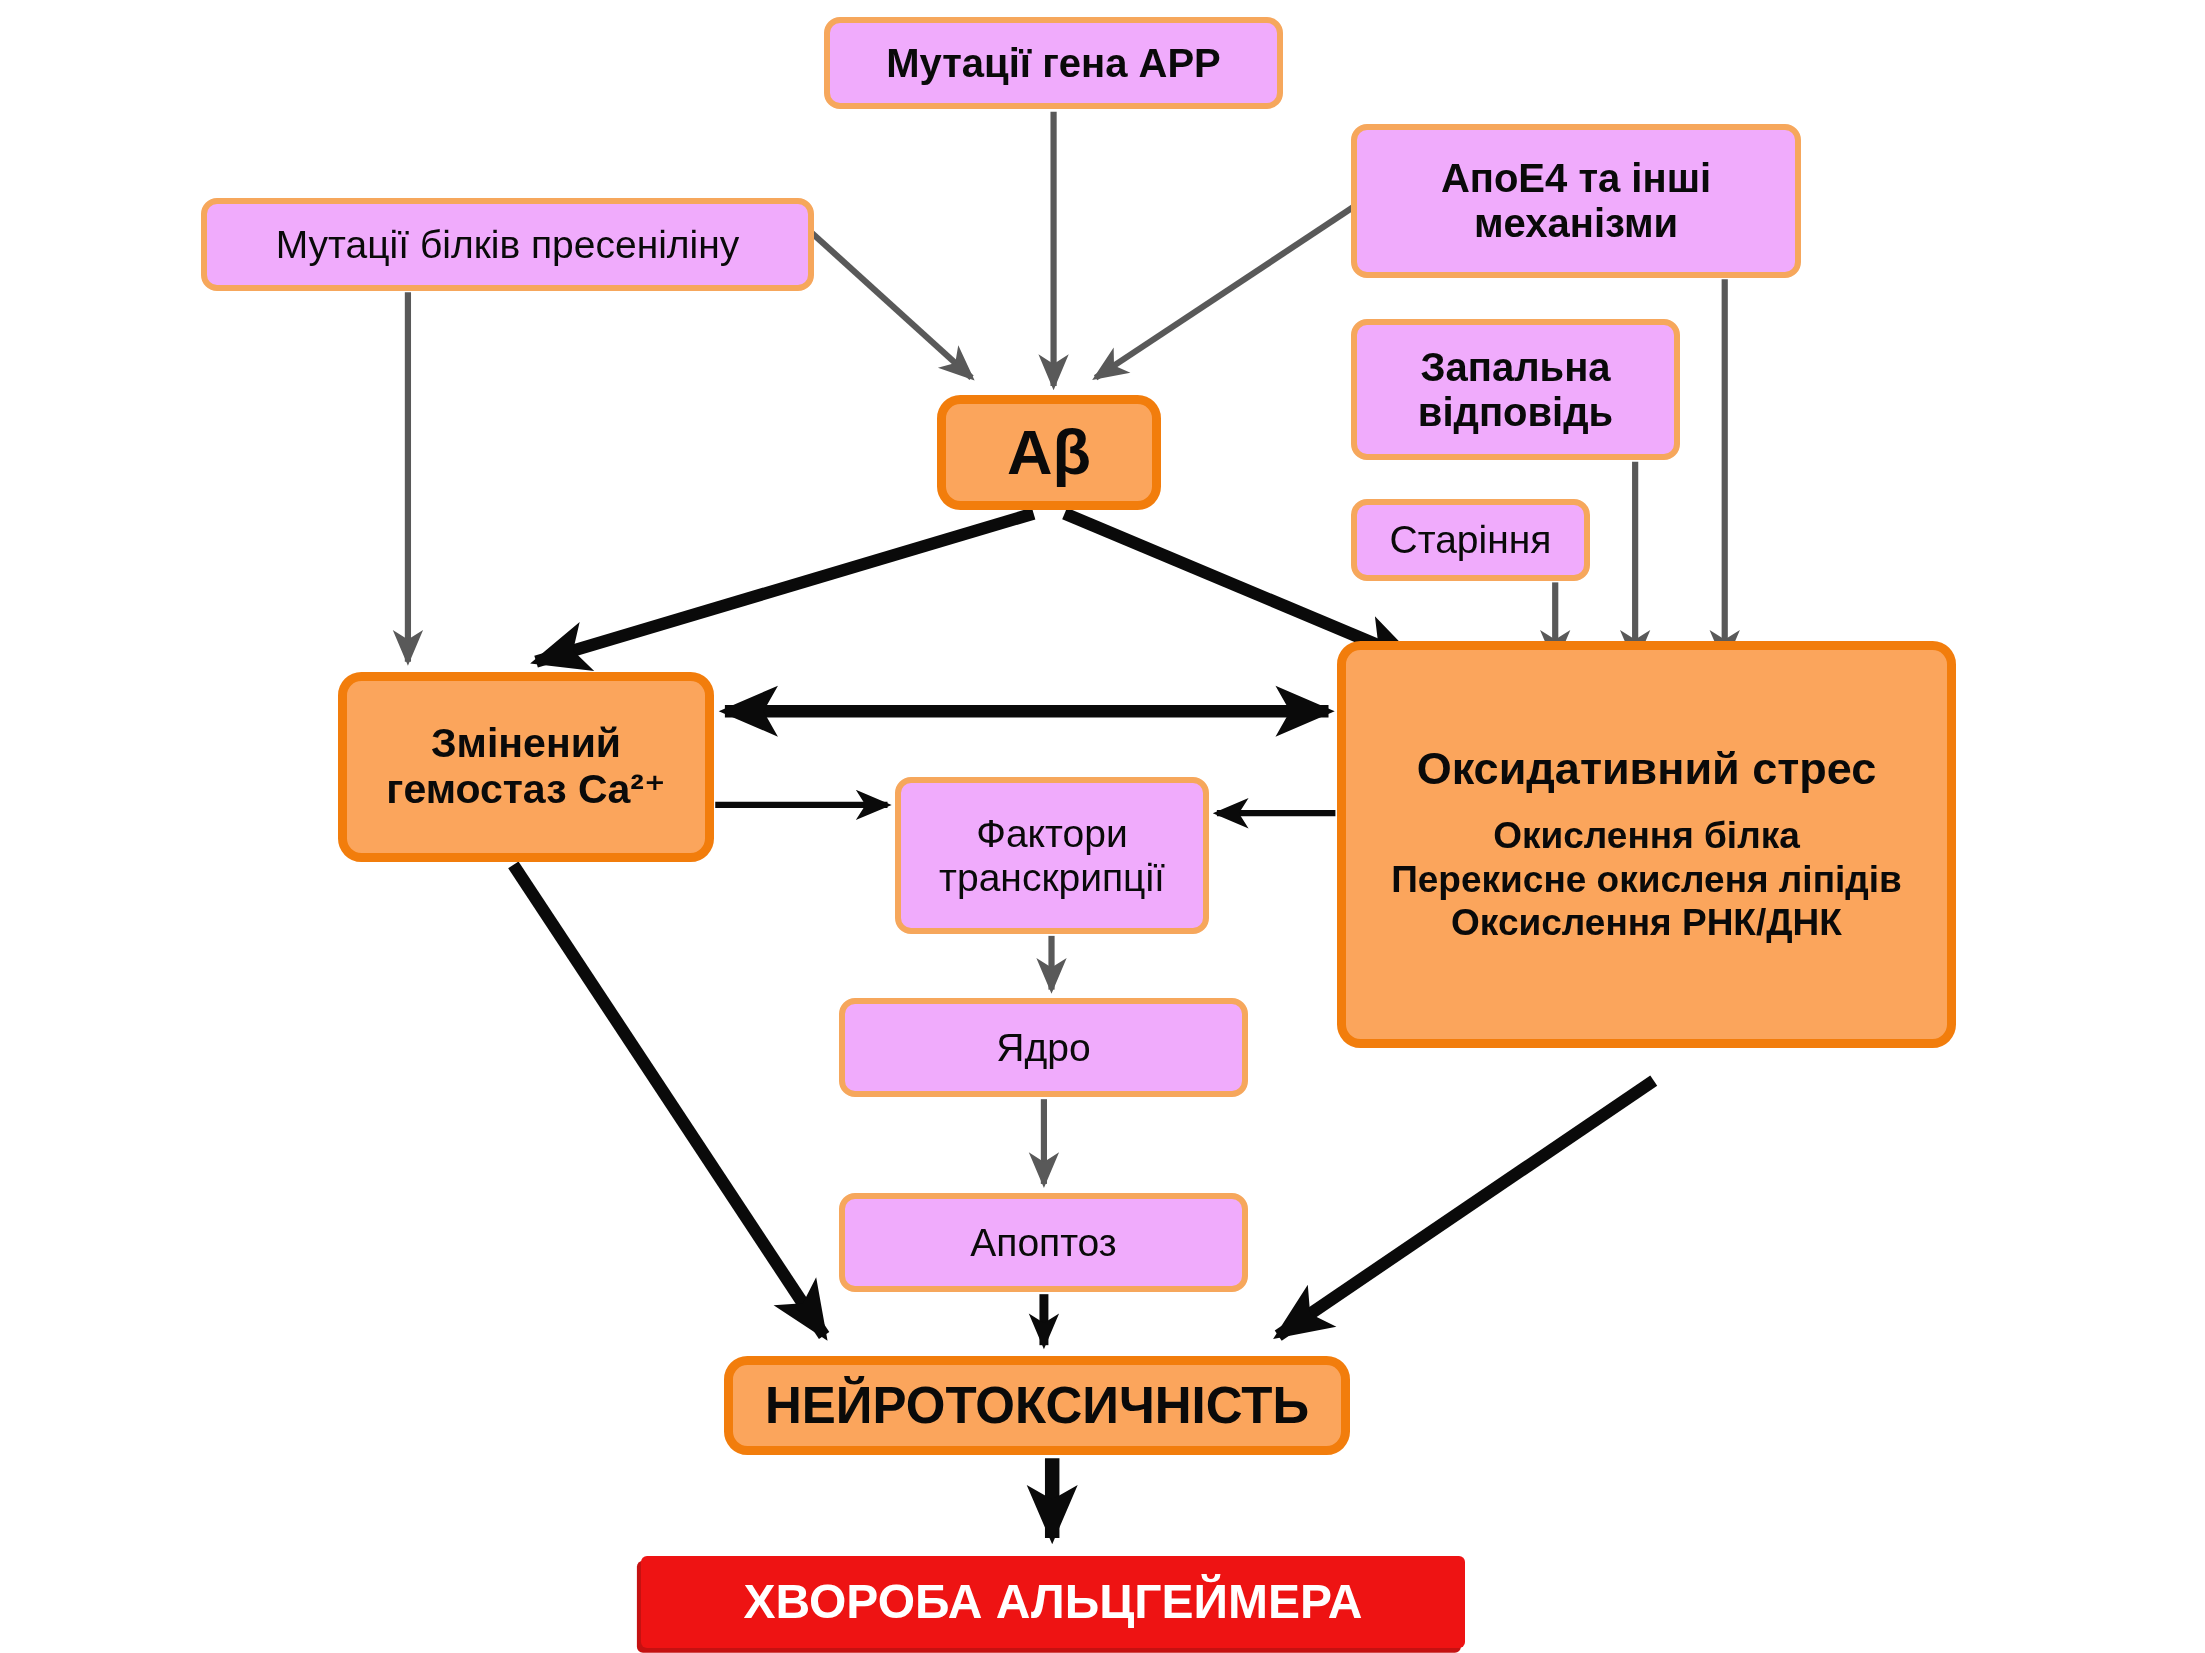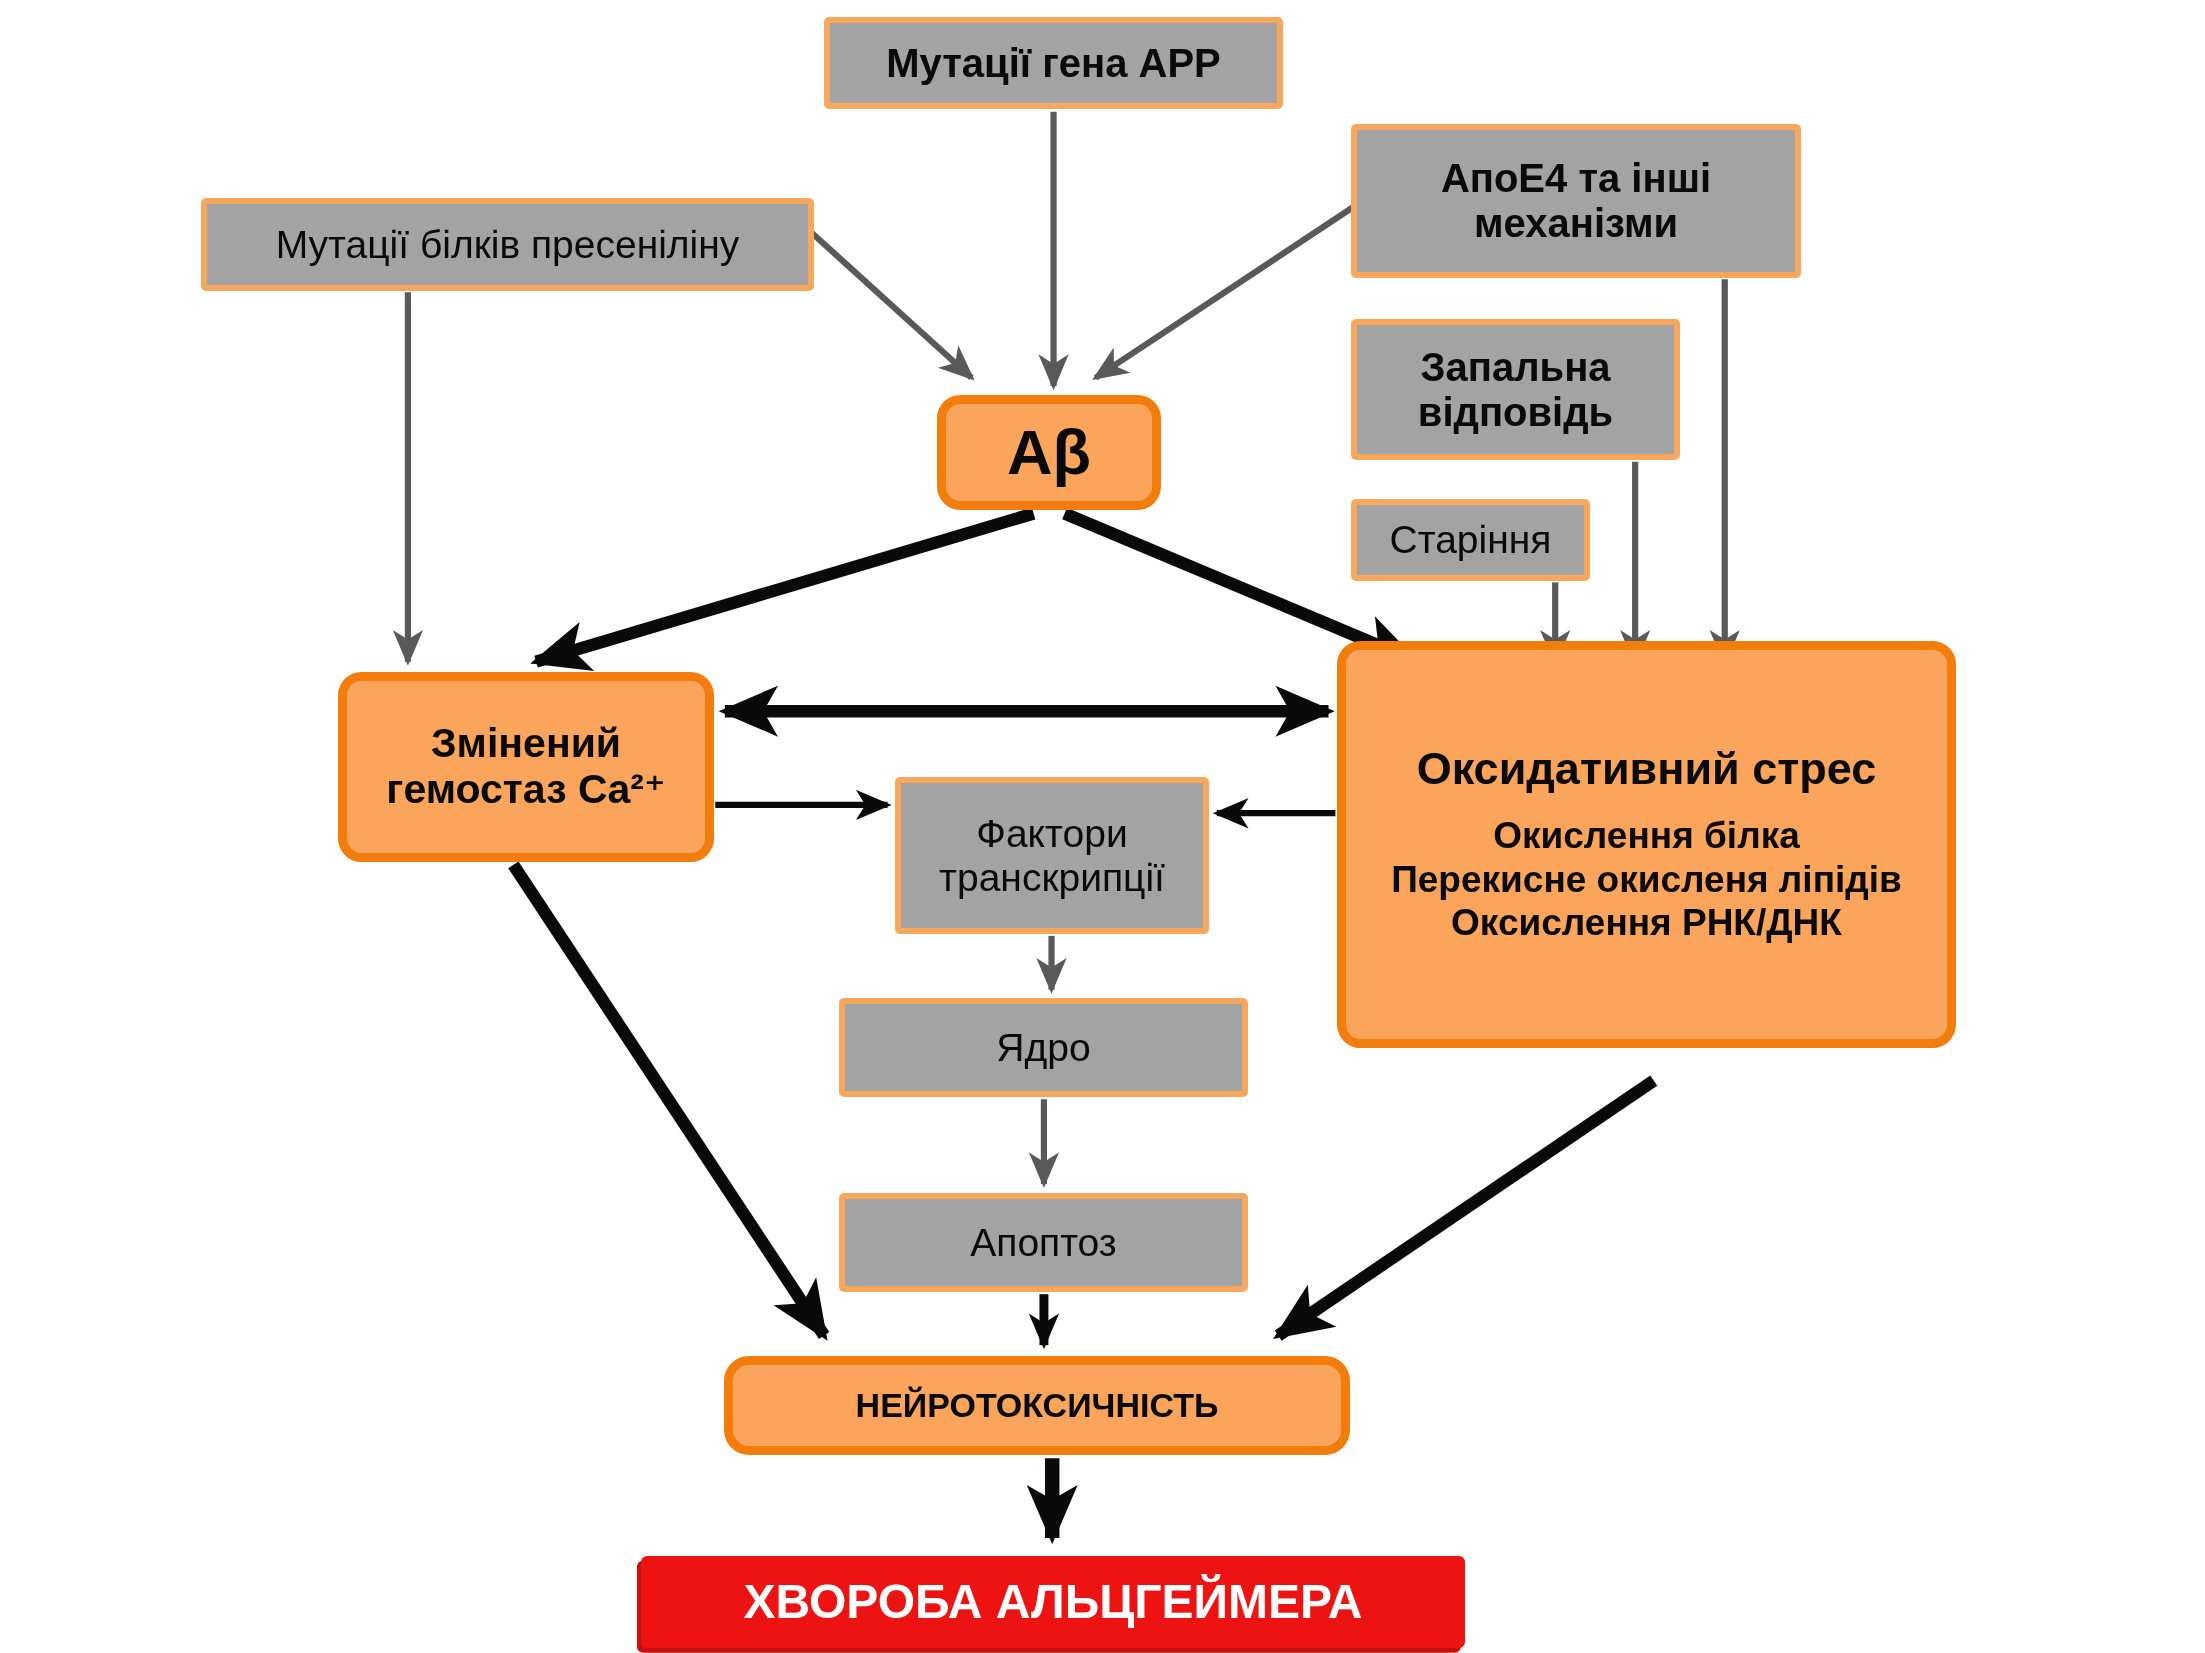--- a/index.html
+++ b/index.html
@@ -17,23 +17,23 @@
     box-sizing:border-box;
     display:flex;
     flex-direction:column;
     align-items:center;
     justify-content:center;
     text-align:center;
     color:#0a0a0a;
     line-height:1.12;
   }
   .yellow{
-    background:#a3a3a3;
+    background:#f0abfc;
     border:6.2px solid #F6A75C;
-    border-radius:5px;
+    border-radius:16px;
   }
   .orange{
     background:#FBA55C;
     border:9px solid #F27D0C;
     border-radius:23.4px;
   }
   .red{
     background:#EE1313;
     border-radius:6px;
     box-shadow:-4.1px 4.8px 0 #C51111;
@@ -47,21 +47,21 @@
   #n-presenilin   {left:201px; top:198px; width:613px; height:93px; font-size:39px;}
   #n-apoe4        {left:1351px;top:124px; width:450px; height:154px; font-size:40px; padding:0 36px;}
   #n-inflammation {left:1351px;top:319px; width:329px; height:141px; font-size:40px; padding:0 16.5px;}
   #n-aging        {left:1351px;top:499px; width:239px; height:82px; font-size:39px;}
   #n-abeta        {left:937px;top:395px; width:224px; height:115px; font-size:63px;}
   #n-calcium      {left:338px; top:672px; width:376px; height:190px; font-size:41px; padding:0 12.4px;}
   #n-oxidative    {left:1337px;top:641px; width:619px; height:407px; padding:0 20.7px;}
   #n-transcription{left:895px;top:777px;width:314px; height:157px; font-size:39px; padding:0 13.8px;}
   #n-nucleus      {left:839px;top:998px;width:409px; height:99px; font-size:39px;}
   #n-apoptosis    {left:839px;top:1193px;width:409px; height:99px; font-size:39px;}
-  #n-neurotoxicity{left:724px;top:1356px;width:626px; height:99px; font-size:34px;border-radius:25px;}
+  #n-neurotoxicity{left:724px;top:1356px;width:626px; height:99px; font-size:51px;}
   #n-alzheimer    {left:641px; top:1556px;width:824px;height:92px; font-size:48px;}
 
   .ox-title{font-weight:bold;font-size:45px;margin-bottom:19.3px;}
   .ox-item{font-weight:bold;font-size:37px;line-height:1.18;}
 </style>
 </head>
 <body>
 
 <svg id="arrows" viewBox="0 0 3200 2400" xmlns="http://www.w3.org/2000/svg">
   <defs>

